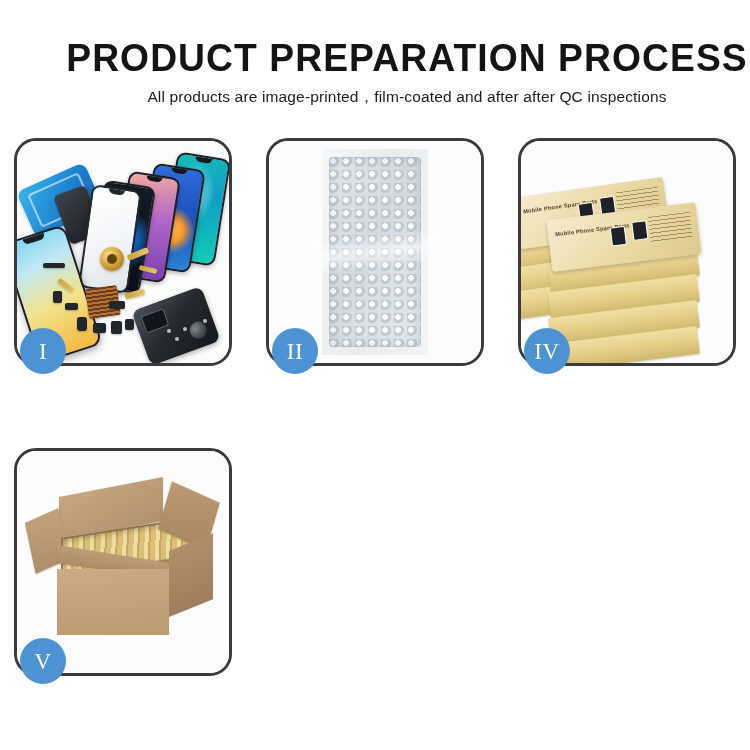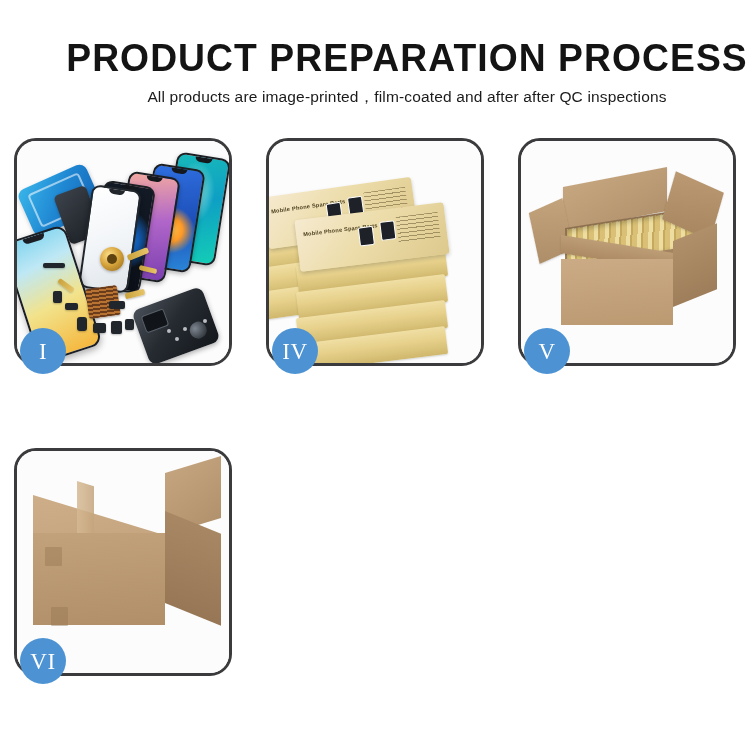--- a/index.html
+++ b/index.html
@@ -571,20 +571,28 @@
 
           <div class="screwdot" style="left:150px;top:188px;"></div>
           <div class="screwdot" style="left:158px;top:196px;"></div>
           <div class="screwdot" style="left:166px;top:186px;"></div>
           <div class="screwdot" style="left:186px;top:178px;"></div>
         </div>
       </div>
       <div class="badge">I</div>
     </div>
 
+    <div class="panel">
+      <div class="panel-inner">
+        <div class="bubble-bg"></div>
+        <div class="bubble-wrap"></div>
+        <div class="bubble-sheen"></div>
+      </div>
+      <div class="badge">II</div>
+    </div>
 
 
     <div class="panel">
       <div class="panel-inner">
 
         <div class="kbox" style="left:-4px;top:92px;transform:rotate(-8deg);"></div>
         <div class="kbox" style="left:-4px;top:116px;transform:rotate(-8deg);"></div>
         <div class="kbox" style="left:-4px;top:140px;transform:rotate(-8deg);"></div>
         <div class="kbox-top" style="left:-4px;top:46px;transform:rotate(-8deg);">
           <span class="kbox-label">Mobile Phone Spare Parts</span>
@@ -614,27 +622,15 @@
         <div class="carton-interior"></div>
         <div class="carton-contents"></div>
         <div class="flap flap-right"></div>
         <div class="flap flap-front-low"></div>
         <div class="carton-front"></div>
         <div class="carton-side"></div>
       </div>
       <div class="badge">V</div>
     </div>
 
-    <div class="panel">
-      <div class="panel-inner">
-        <div class="seal-top"></div>
-        <div class="seal-top2"></div>
-        <div class="seal-tape"></div>
-        <div class="seal-front"></div>
-        <div class="seal-side"></div>
-        <div class="seal-patch" style="left:28px;top:96px;"></div>
-        <div class="seal-patch" style="left:34px;top:156px;"></div>
-      </div>
-      <div class="badge">VI</div>
-    </div>
 
   </div>
 </div>
 
 </body></html>

